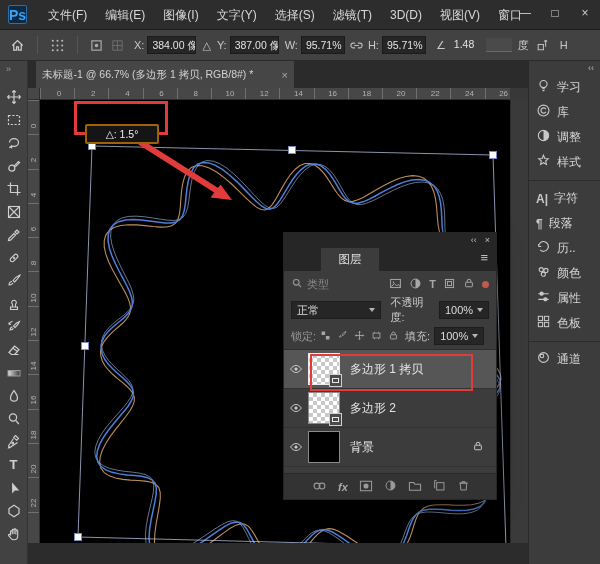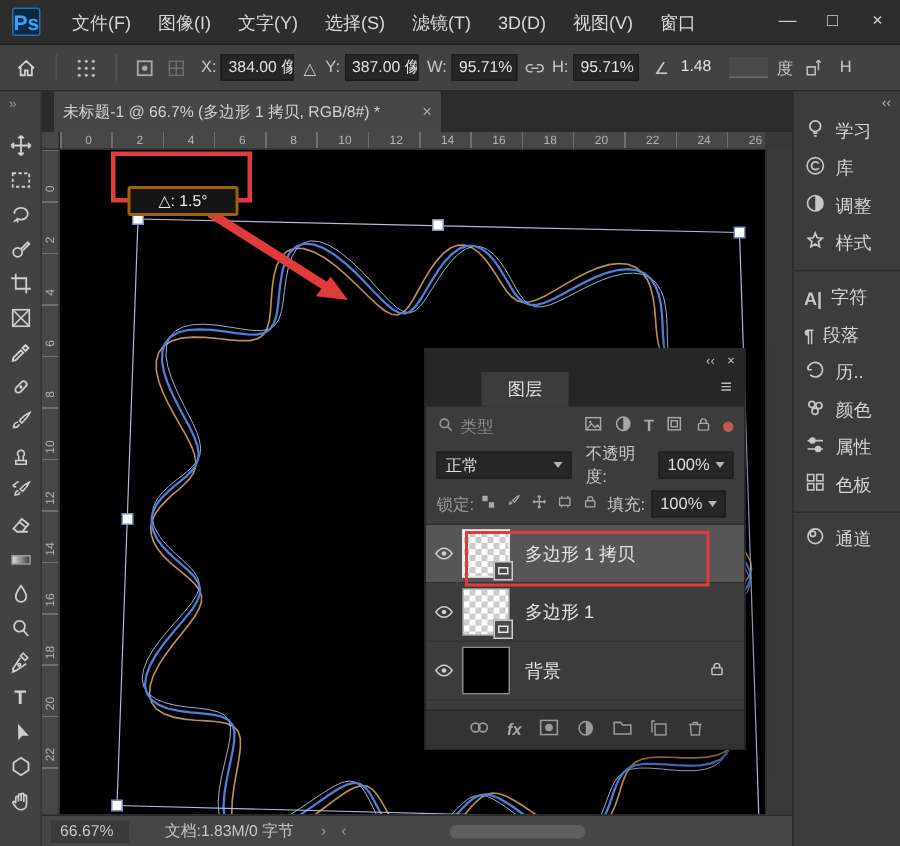--- a/index.html
+++ b/index.html
@@ -129,20 +129,21 @@
 </style>
 </head>
 <body>
 
 <div id="app">
 
   <div class="menubar">
     <div class="ps-logo">Ps</div>
     <div class="menus">
       <span class="menu-item">文件(F)</span>
+      <span class="menu-item">编辑(E)</span>
       <span class="menu-item">图像(I)</span>
       <span class="menu-item">文字(Y)</span>
       <span class="menu-item">选择(S)</span>
       <span class="menu-item">滤镜(T)</span>
       <span class="menu-item">3D(D)</span>
       <span class="menu-item">视图(V)</span>
       <span class="menu-item">窗口</span>
     </div>
     <div class="win-controls">
       <span class="win-btn">—</span>
@@ -501,21 +502,21 @@
             <svg width="14" height="14" viewBox="0 0 16 16">
               <path d="M1.8 8c1.9-2.7 4.1-4 6.2-4s4.3 1.3 6.2 4c-1.9 2.7-4.1 4-6.2 4S3.7 10.7 1.8 8z" fill="none" stroke="#cfcfcf" stroke-width="1.1"></path>
               <circle cx="8" cy="8" r="1.8" fill="#cfcfcf"></circle>
             </svg>
           </span>
         <div class="thumb">
             <span class="shape-badge">
               <i></i>
             </span>
           </div>
-        <span class="layer-name">多边形 1</span>
+        <span class="layer-name">多边形 2</span>
       </div>
       <div class="layer-row">
         <span class="eye-cell">
             <svg width="14" height="14" viewBox="0 0 16 16">
               <path d="M1.8 8c1.9-2.7 4.1-4 6.2-4s4.3 1.3 6.2 4c-1.9 2.7-4.1 4-6.2 4S3.7 10.7 1.8 8z" fill="none" stroke="#cfcfcf" stroke-width="1.1"></path>
               <circle cx="8" cy="8" r="1.8" fill="#cfcfcf"></circle>
             </svg>
           </span>
         <div class="thumb black"></div>
         <span class="layer-name">背景</span>
@@ -627,21 +628,14 @@
     <div class="dock-div"></div>
     <div class="dock-item">
       <span><svg width="15" height="15" viewBox="0 0 16 16" fill="none" stroke="#c8c8c8" stroke-width="1.2">
             <circle cx="8" cy="8" r="5.2"></circle>
             <circle cx="6.3" cy="6.3" r="1.9"></circle>
           </svg></span>
       <span class="lbl">通道</span>
     </div>
   </div>
 
-  <div class="statusbar">
-    <span class="zoom-field">66.67%</span>
-    <span class="doc-info">文档:1.83M/0 字节</span>
-    <span class="sb-arrow">›</span>
-    <span class="sb-arrow" style="margin-left:10px">‹</span>
-    <span class="sb-thumb"></span>
-  </div>
 
 </div>
 
 </body></html>

